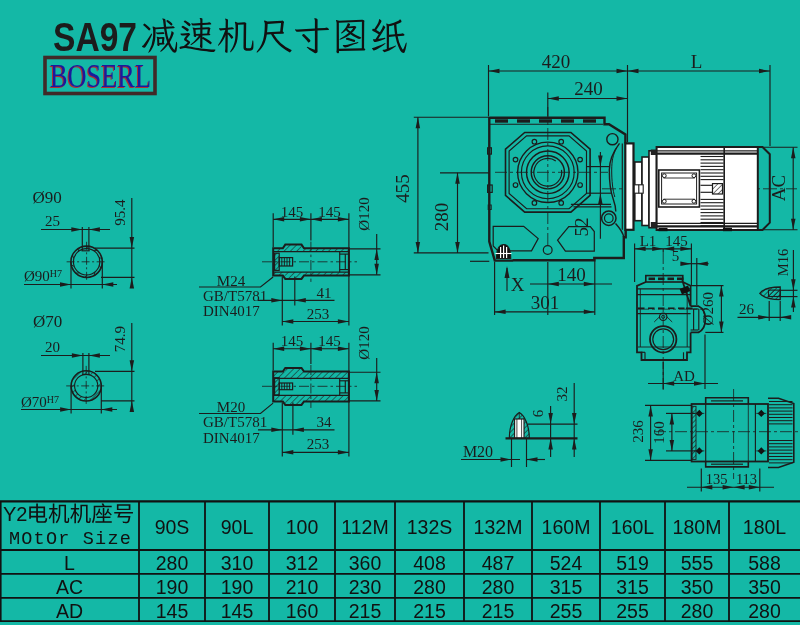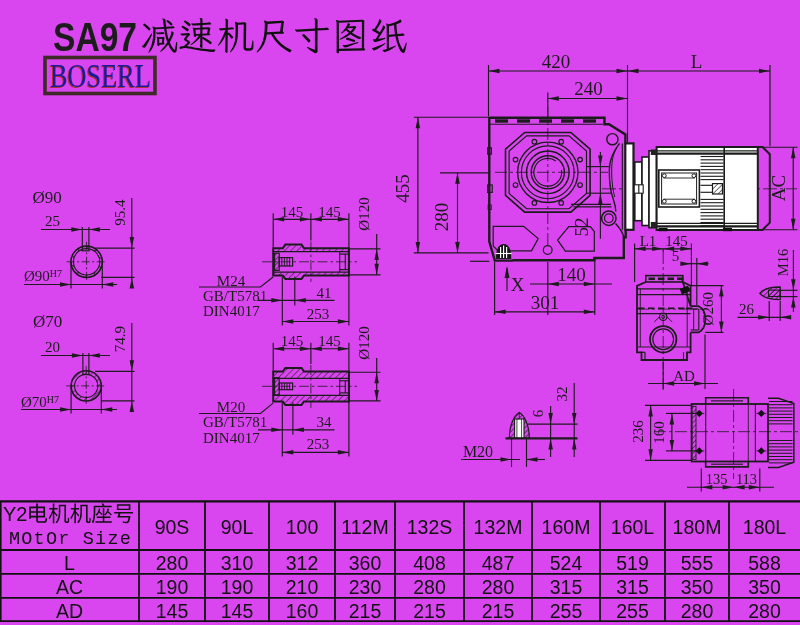--- a/index.html
+++ b/index.html
@@ -1,15 +1,15 @@
 <!DOCTYPE html>
 <html><head><meta charset="utf-8">
 <style>
 html,body{margin:0;padding:0;background:#fff;}
-#page{position:relative;width:800px;height:625px;background:#d946ef;overflow:hidden;}
+#page{position:relative;width:800px;height:625px;background:#14b8a6;overflow:hidden;}
 </style></head>
 <body>
 <div id="page">
 <svg width="800" height="625" viewBox="0 0 800 625">
 <defs>
 <pattern id="h1" width="4.5" height="4.5" patternUnits="userSpaceOnUse" patternTransform="rotate(45)">
   <line x1="0" y1="0" x2="0" y2="4.5" stroke="#1c1c1c" stroke-width="1.1"></line>
 </pattern>
 <pattern id="h2" width="3.6" height="3.6" patternUnits="userSpaceOnUse" patternTransform="rotate(45)">
   <line x1="0" y1="0" x2="0" y2="3.6" stroke="#1c1c1c" stroke-width="1.2"></line>

